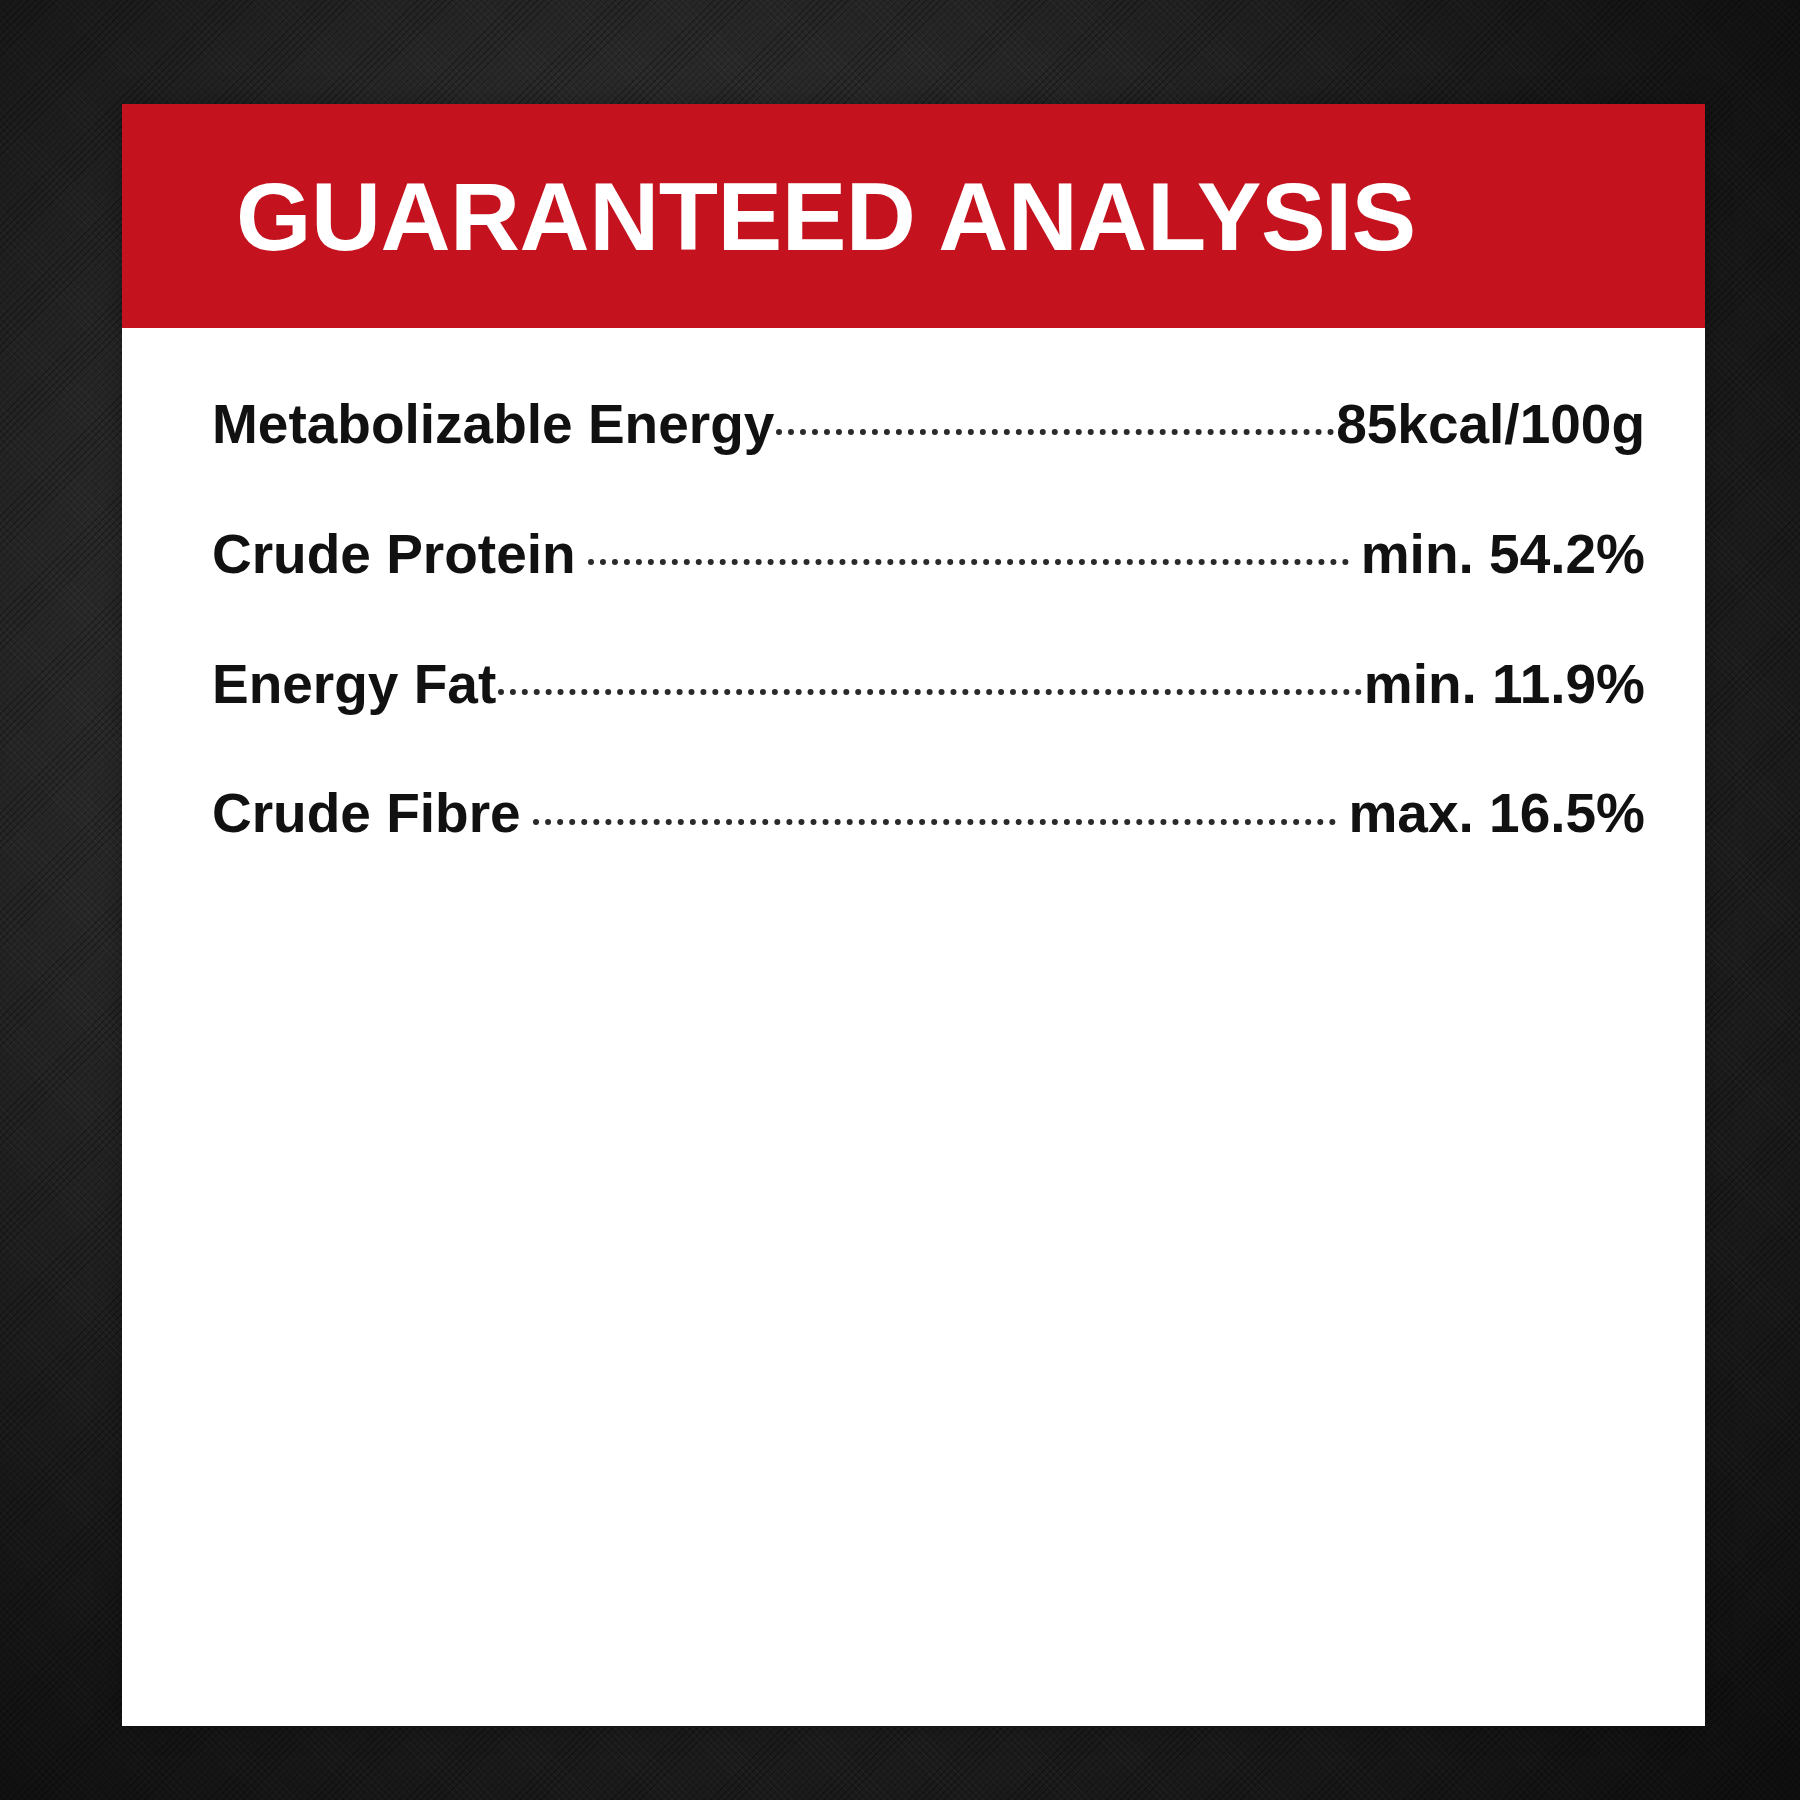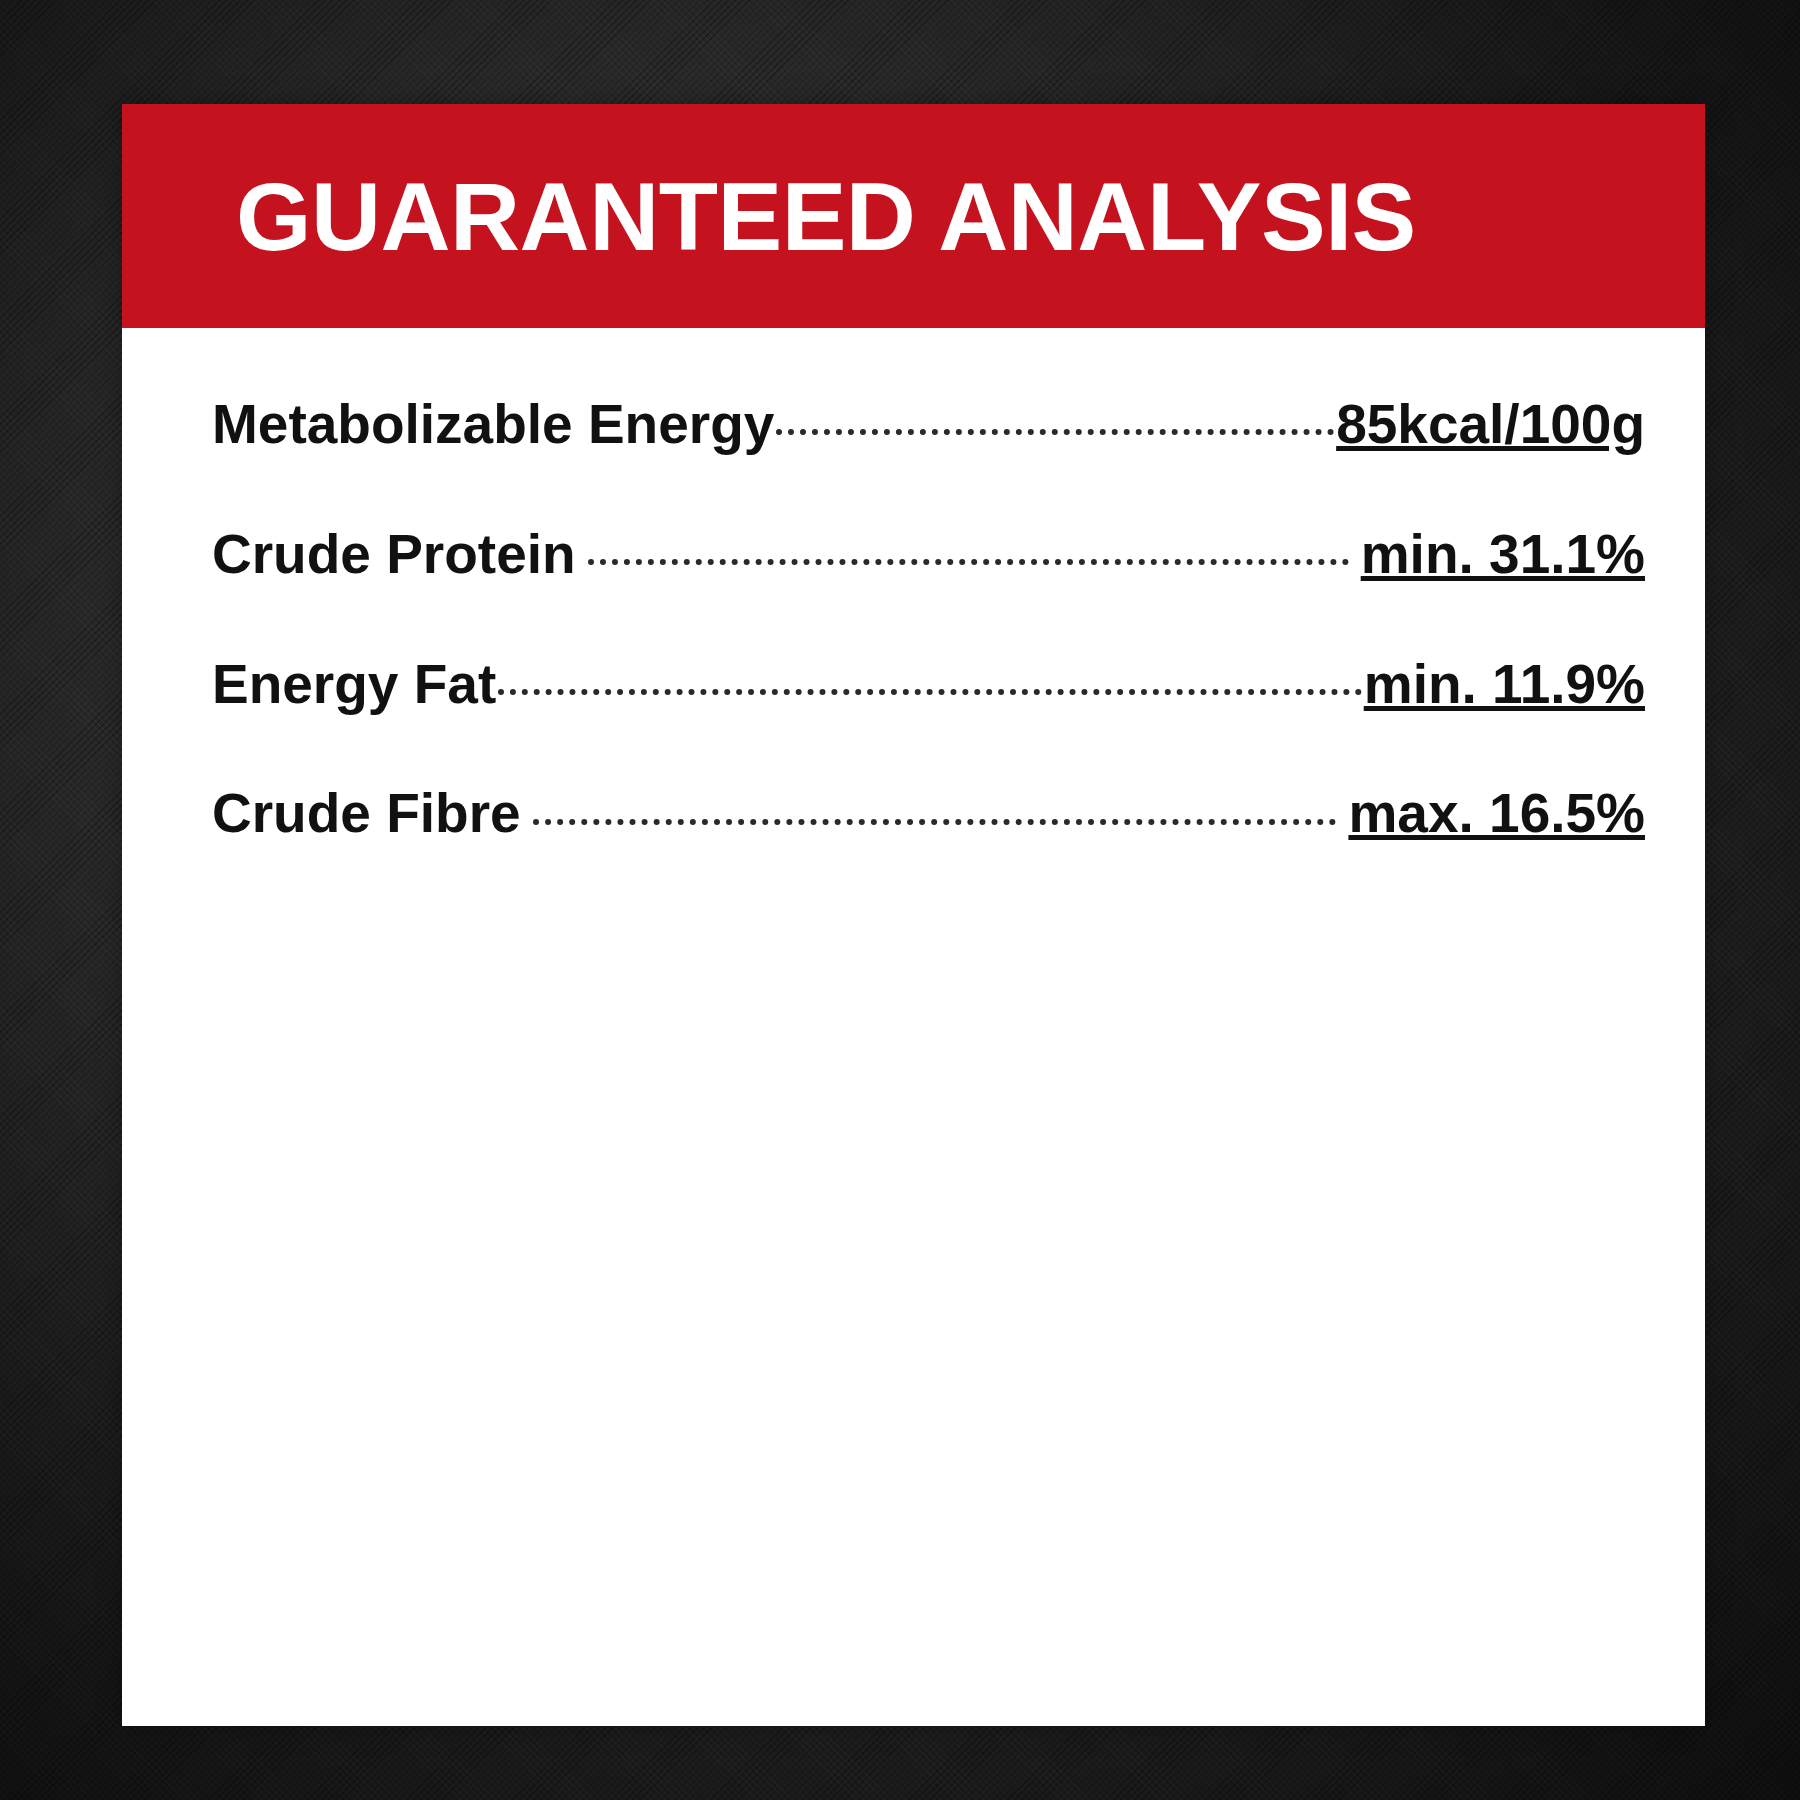--- a/index.html
+++ b/index.html
@@ -103,21 +103,20 @@
     left: 0;
     right: 0;
     bottom: 0.14em;
     border-bottom: 6px dotted #2a2a2a;
   }
 
   .row-value {
     white-space: nowrap;
     flex: 0 0 auto;
     text-align: left;
-    text-decoration: underline;
   }
 
   .row-gap-left { margin-left: 10px; }
   .row-gap-right { margin-right: 10px; }
 </style>
 </head>
 <body>
 
 <div class="page">
   <div class="texture"></div>
@@ -133,21 +132,21 @@
 
       <div class="analysis-row">
         <span class="row-label">Metabolizable Energy</span>
         <span class="row-dots"></span>
         <span class="row-value">85kcal/100g</span>
       </div>
 
       <div class="analysis-row">
         <span class="row-label row-gap-right">Crude Protein</span>
         <span class="row-dots"></span>
-        <span class="row-value row-gap-left">min. 31.1%</span>
+        <span class="row-value row-gap-left">min. 54.2%</span>
       </div>
 
       <div class="analysis-row">
         <span class="row-label">Energy Fat</span>
         <span class="row-dots"></span>
         <span class="row-value">min. 11.9%</span>
       </div>
 
       <div class="analysis-row">
         <span class="row-label row-gap-right">Crude Fibre</span>

